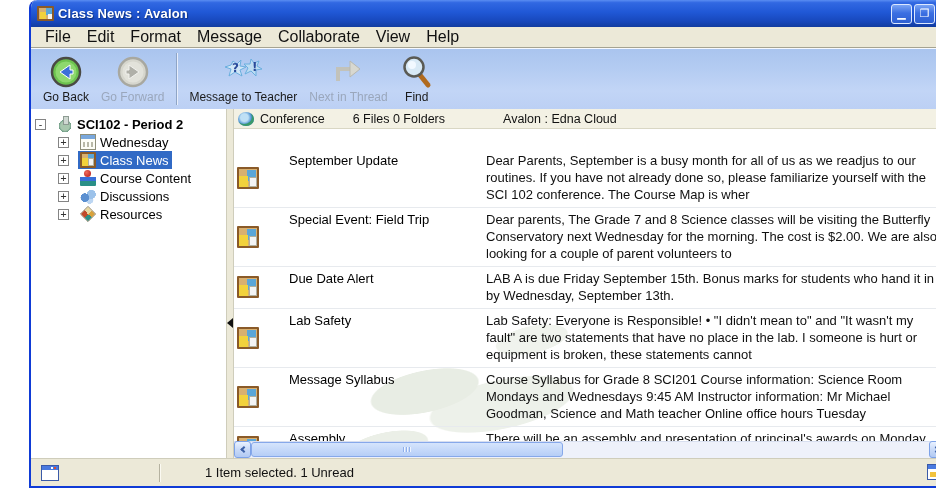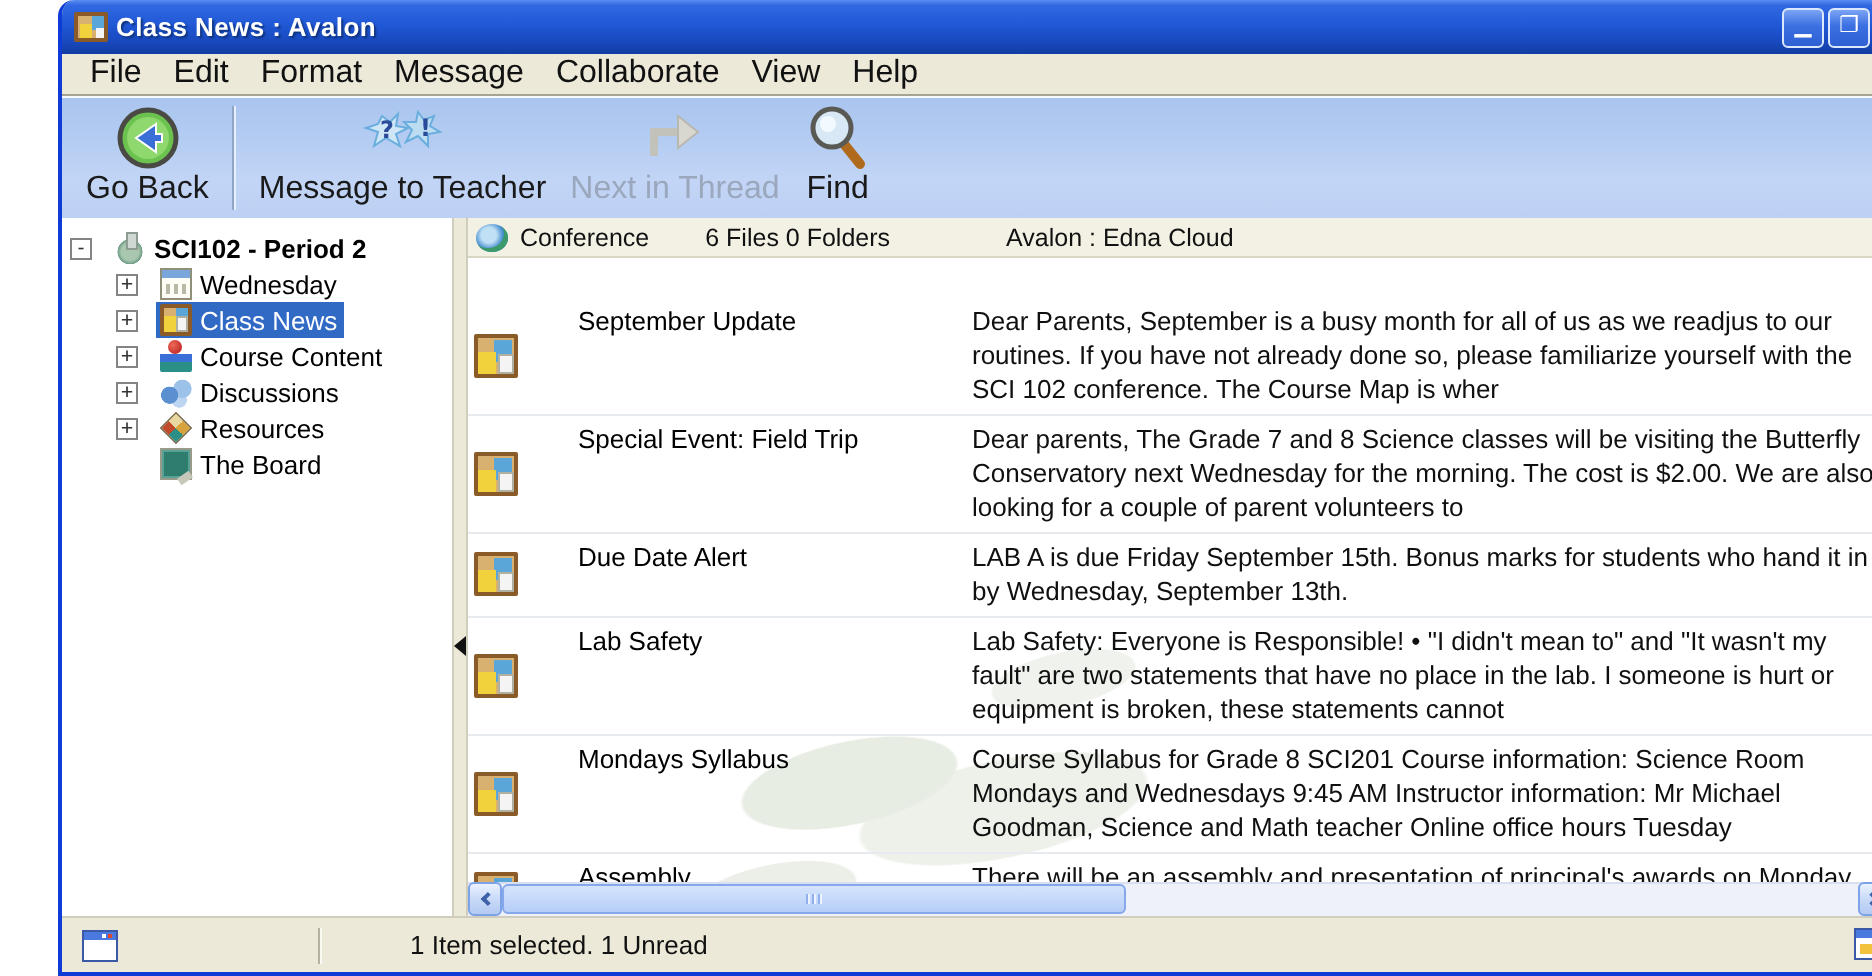--- a/index.html
+++ b/index.html
@@ -29,21 +29,21 @@
   
   .menubar{ height:20px; flex:0 0 20px; background:#ece9d8; display:flex; align-items:center; padding-left:6px;}
   .menu-item{ font-size:16px; color:#111; padding:2px 8px; }
   
   .toolbar{ height:62px; flex:0 0 62px;
     background:linear-gradient(180deg,#a9c4ee 0%,#b4ccf2 35%,#c2d5f6 70%,#bcd0f4 100%);
     border-top:1px solid #a5a391; box-shadow:inset 0 1px 0 #f6f9ff;
     display:flex; align-items:stretch; padding:3px 4px 2px 6px;}
   .tbtn{ display:flex; flex-direction:column; align-items:center; justify-content:flex-end; padding:2px 6px 3px;}
   .tbtn .ticon{ height:36px; display:flex; align-items:center; justify-content:center;}
-  .tbtn .tlabel{ font-size:16px; color:#1a1a1a; white-space:nowrap;}
+  .tbtn .tlabel{ font-size:12px; color:#1a1a1a; white-space:nowrap;}
   .tbtn.disabled .tlabel{ color:#9aa7bc;}
   .tsep{ width:1px; margin:2px 6px; background:#8fa5c6; box-shadow:1px 0 0 #e7eefc;}
   
   .main{ flex:1; display:flex; min-height:0; background:#fff;}
   .tree{ width:195px; flex:0 0 195px; background:#fff; padding-top:6px; overflow:hidden;}
   .tree-row{ display:flex; align-items:center; height:18px; font-size:13px; color:#000;}
   .tree-row.root{ font-weight:bold;}
   .exp{ width:11px; height:11px; flex:0 0 11px; border:1px solid #848484; background:#fff; margin-left:4px;
     font-size:10px; line-height:9px; text-align:center; color:#333; font-weight:normal; font-family:"DejaVu Sans Mono",monospace;}
   .tree-row .exp.child{ margin-left:27px;}
@@ -189,20 +189,30 @@
     <div class="tbtn">
       <div class="ticon">
         <svg width="34" height="34" viewBox="0 0 34 34">
           <circle cx="17" cy="17" r="14" fill="#6cc24f" stroke="#4a4a44" stroke-width="2.5"></circle>
           <circle cx="17" cy="17" r="10.5" fill="#8ed86e"></circle>
           <path d="M21 10 L11 17 L21 24 L21 19 L24 19 L24 15 L21 15 Z" fill="#3a6fd8" stroke="#fff" stroke-width="1"></path>
         </svg>
       </div>
       <div class="tlabel">Go Back</div>
     </div>
+    <div class="tbtn disabled">
+      <div class="ticon">
+        <svg width="34" height="34" viewBox="0 0 34 34">
+          <circle cx="17" cy="17" r="14" fill="#d6d6cd" stroke="#a8a8a0" stroke-width="2.5"></circle>
+          <circle cx="17" cy="17" r="10.5" fill="#e2e2da"></circle>
+          <path d="M13 10 L23 17 L13 24 L13 19 L10 19 L10 15 L13 15 Z" fill="#b0b0a8" stroke="#f2f2ee" stroke-width="1"></path>
+        </svg>
+      </div>
+      <div class="tlabel">Go Forward</div>
+    </div>
     <div class="tsep"></div>
     <div class="tbtn">
       <div class="ticon">
         <svg width="44" height="34" viewBox="0 0 44 34">
           <path d="M12 6 L16 9 L20 5 L19 11 L25 12 L19 15 L21 21 L14 17 L8 21 L10 14 L4 12 L10 10 Z" fill="#cfe6f7" stroke="#6aaede" stroke-width="1"></path>
           <path d="M30 4 L33 8 L38 6 L36 11 L41 14 L35 15 L35 21 L30 16 L24 19 L27 13 L23 9 L29 9 Z" fill="#bcdcf2" stroke="#6aaede" stroke-width="1"></path>
           <text x="11" y="17" font-size="12" font-weight="bold" fill="#2a4a9a" font-family="DejaVu Sans, sans-serif">?</text>
           <text x="31" y="16" font-size="12" font-weight="bold" fill="#2a4a9a" font-family="DejaVu Sans, sans-serif">!</text>
         </svg>
       </div>
@@ -275,27 +285,20 @@
           </div>
 
           <div class="tree-row">
             <div class="exp child">+</div>
             <div class="tlabelwrap">
               <div class="ticn ic-compass"></div>
               <span>Resources</span>
             </div>
           </div>
 
-          <div class="tree-row">
-            <div class="exp child hiddenbox"></div>
-            <div class="tlabelwrap">
-              <div class="ticn ic-board"></div>
-              <span>The Board</span>
-            </div>
-          </div>
         </div>
     </div>
 
     <div class="splitter">
       <div class="split-arrow"></div>
     </div>
 
     <div class="listpane">
       <div class="confbar">
         <div class="conf-icon"></div>
@@ -339,21 +342,21 @@
               <div class="row-icon"></div>
             </div>
             <div class="ncell">Lab Safety</div>
             <div class="pcell">Lab Safety: Everyone is Responsible!  • "I didn't mean to" and "It wasn't my fault" are two statements that have no place in the lab. I someone is hurt or equipment is broken, these statements cannot</div>
           </div>
 
           <div class="lrow">
             <div class="icell">
               <div class="row-icon"></div>
             </div>
-            <div class="ncell">Mondays Syllabus</div>
+            <div class="ncell">Message Syllabus</div>
             <div class="pcell">Course Syllabus for Grade 8 SCI201  Course information:  Science Room Mondays and Wednesdays 9:45 AM  Instructor information: Mr Michael Goodman, Science and Math teacher Online office hours Tuesday</div>
           </div>
 
           <div class="lrow">
             <div class="icell">
               <div class="row-icon"></div>
             </div>
             <div class="ncell">Assembly</div>
             <div class="pcell">There will be an assembly and presentation of principal's awards on Monday, September 25th at 9 AM.</div>
           </div>

